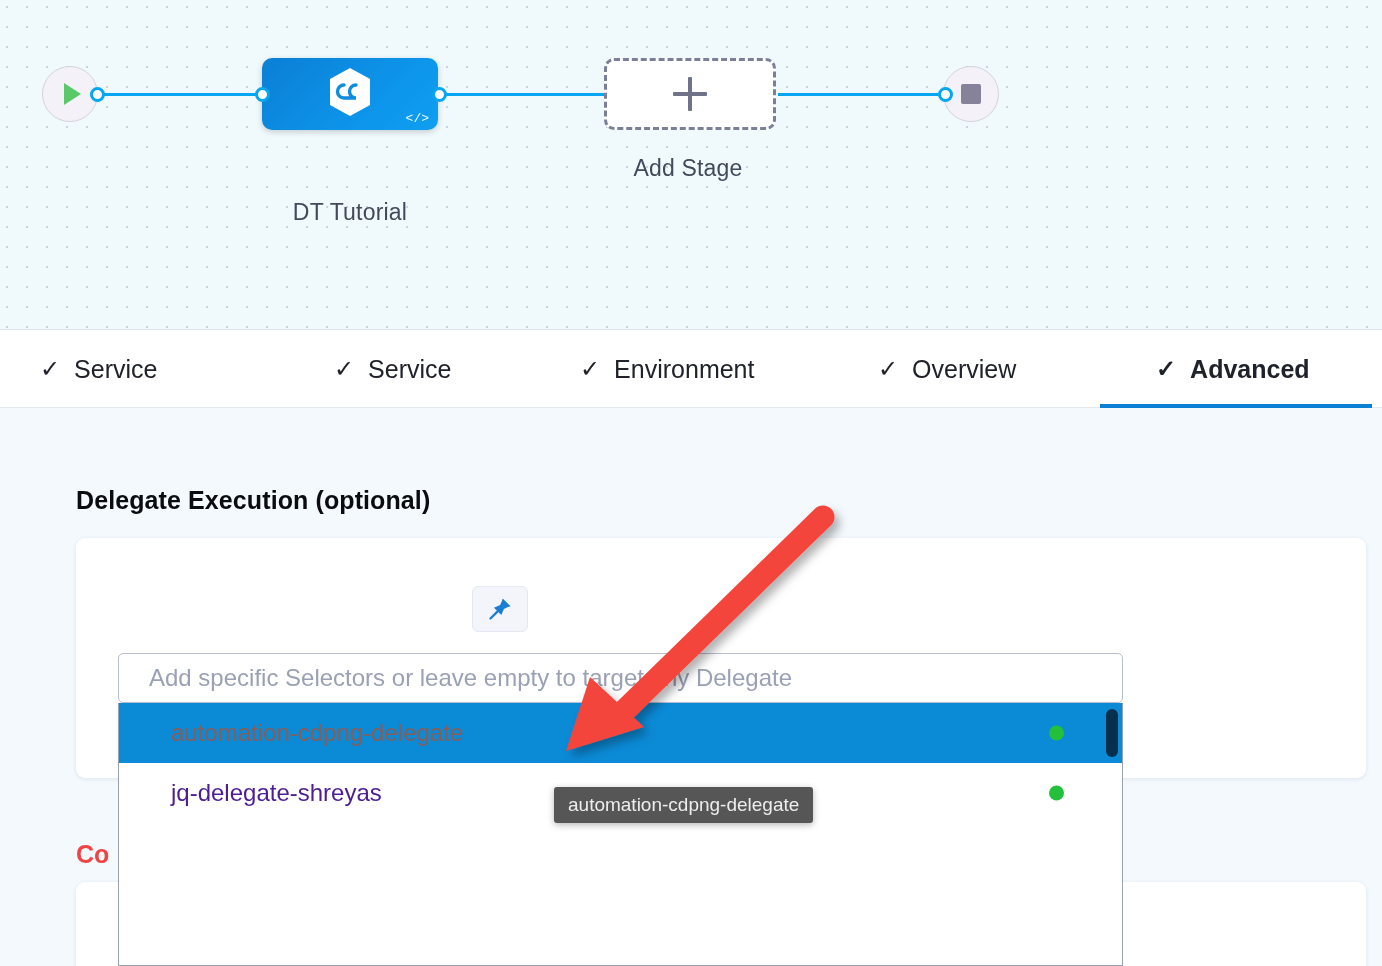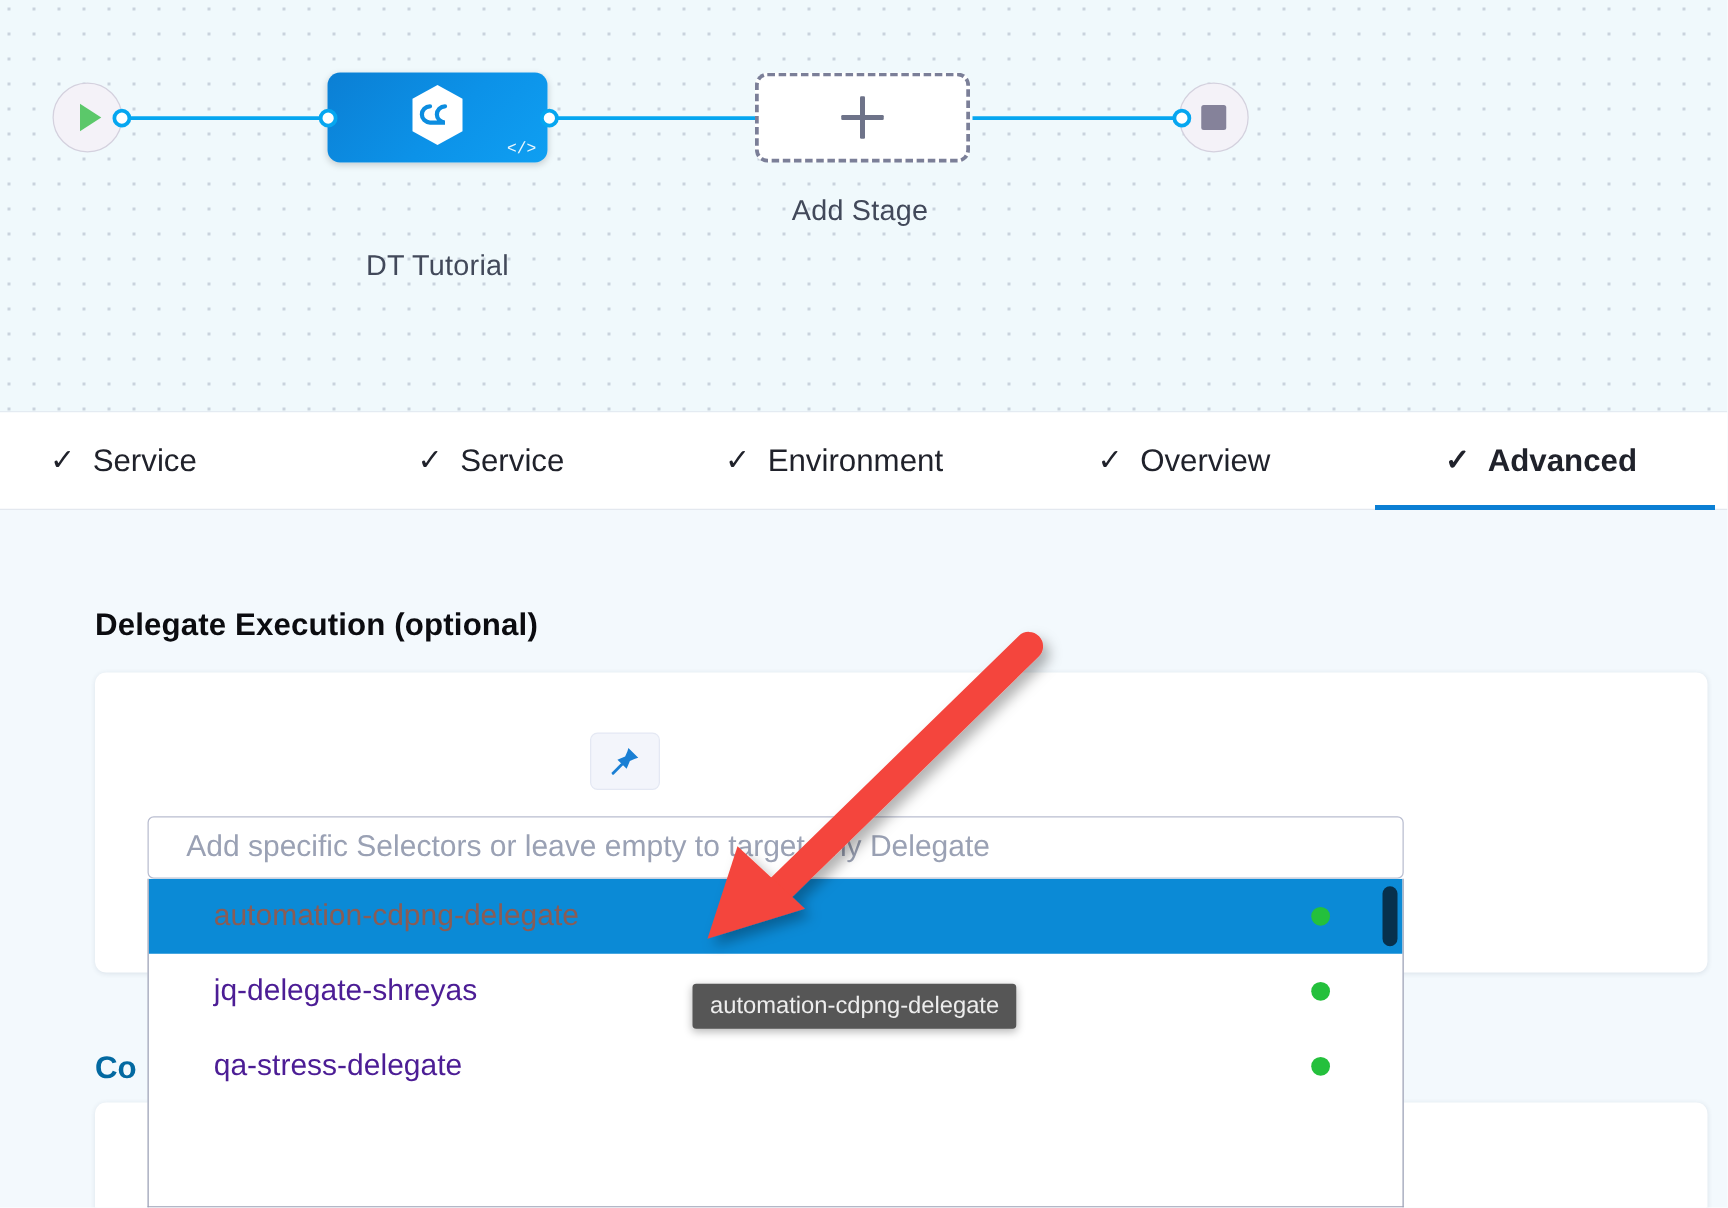--- a/index.html
+++ b/index.html
@@ -198,21 +198,21 @@
     box-shadow: 0 1px 4px rgba(30,50,80,0.10);
   }
   .card.c1 { top: 130px; height: 240px; }
   .card.c2 { top: 474px; height: 110px; }
 
   .section-title-2 {
     position: absolute;
     left: 76px; top: 432px;
     font-size: 25px;
     font-weight: bold;
-    color: #0369a1;
+    color: #ef4444;
   }
 
   .field-label {
     position: absolute;
     left: 118px; top: 186px;
     font-size: 24px;
     color: #545b73;
   }
   .pin-btn {
     position: absolute;
@@ -381,24 +381,20 @@
   <div class="selector-input">Add specific Selectors or leave empty to target any Delegate</div>
 
   <div class="dropdown">
     <div class="dd-item selected">
       <span>automation-cdpng-delegate</span>
       <span class="dot"></span>
       <span class="dd-scrollbar"></span>
     </div>
     <div class="dd-item">
       <span>jq-delegate-shreyas</span>
-      <span class="dot"></span>
-    </div>
-    <div class="dd-item">
-      <span>qa-stress-delegate</span>
       <span class="dot"></span>
     </div>
   </div>
 </div>
 
 <div class="tooltip">automation-cdpng-delegate</div>
 
 <svg id="arrow" viewBox="0 0 320 270">
   <defs>
     <filter id="arrowShadow" x="-40%" y="-40%" width="190%" height="190%">

